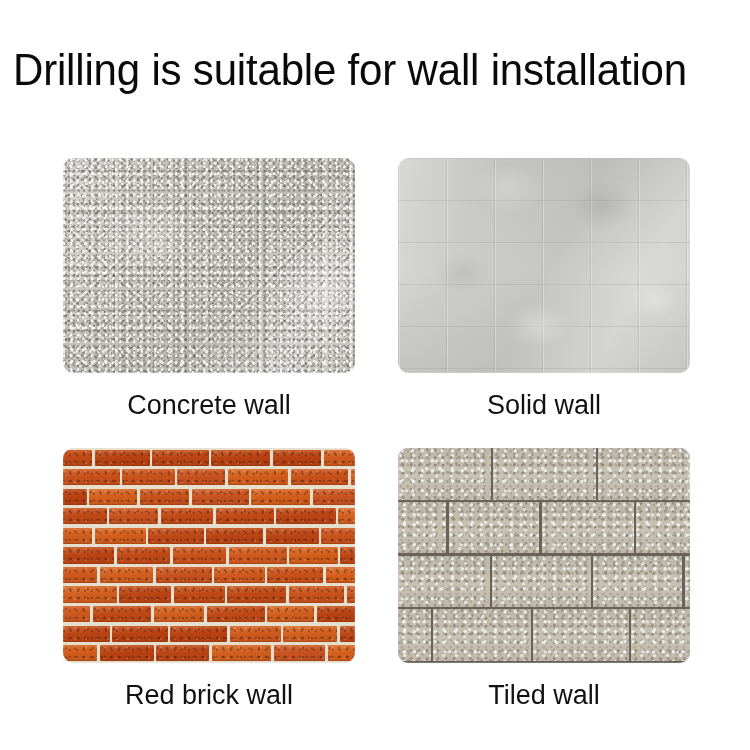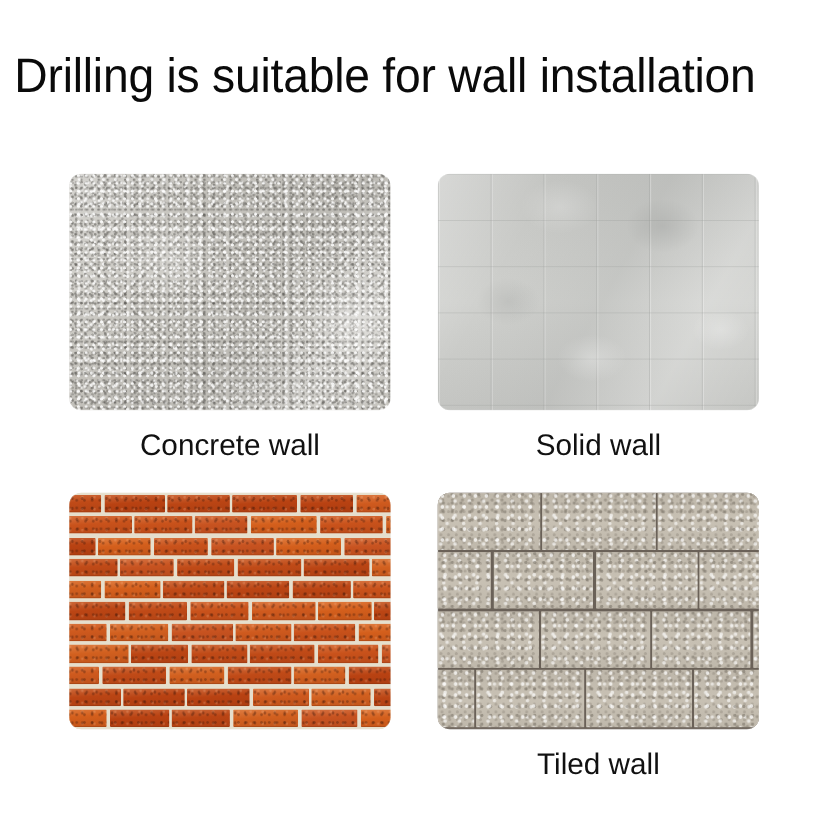--- a/index.html
+++ b/index.html
@@ -299,20 +299,21 @@
           </div>
           <div class="brick-row" style="top: 195.5px;">
             <div class="brick" style="left: -26px; width: 60.2159px; background-color: rgb(212, 95, 28);"></div>
             <div class="brick" style="left: 36.8159px; width: 54.0562px; background-color: rgb(185, 66, 18);"></div>
             <div class="brick" style="left: 93.4721px; width: 52.4538px; background-color: rgb(187, 69, 20);"></div>
             <div class="brick" style="left: 148.526px; width: 59.4411px; background-color: rgb(210, 96, 31);"></div>
             <div class="brick" style="left: 210.567px; width: 51.7271px; background-color: rgb(200, 83, 32);"></div>
             <div class="brick" style="left: 264.894px; width: 59.5806px; background-color: rgb(212, 95, 28);"></div>
           </div>
         </div>
+      <div class="caption">Red brick wall</div>
     </div>
 
     <div class="cell c1 r1">
       <div class="swatch tex-solid" id="solid-swatch">
           <div class="stone-row" style="top: 0px;">
             <div class="stone" style="left: -8px; width: 100.742px; background-color: rgb(189, 181, 168);"></div>
             <div class="stone" style="left: 95.1417px; width: 102.581px; background-color: rgb(202, 195, 182);"></div>
             <div class="stone" style="left: 200.123px; width: 102.106px; background-color: rgb(195, 188, 175);"></div>
           </div>
           <div class="stone-row" style="top: 53.75px;">

